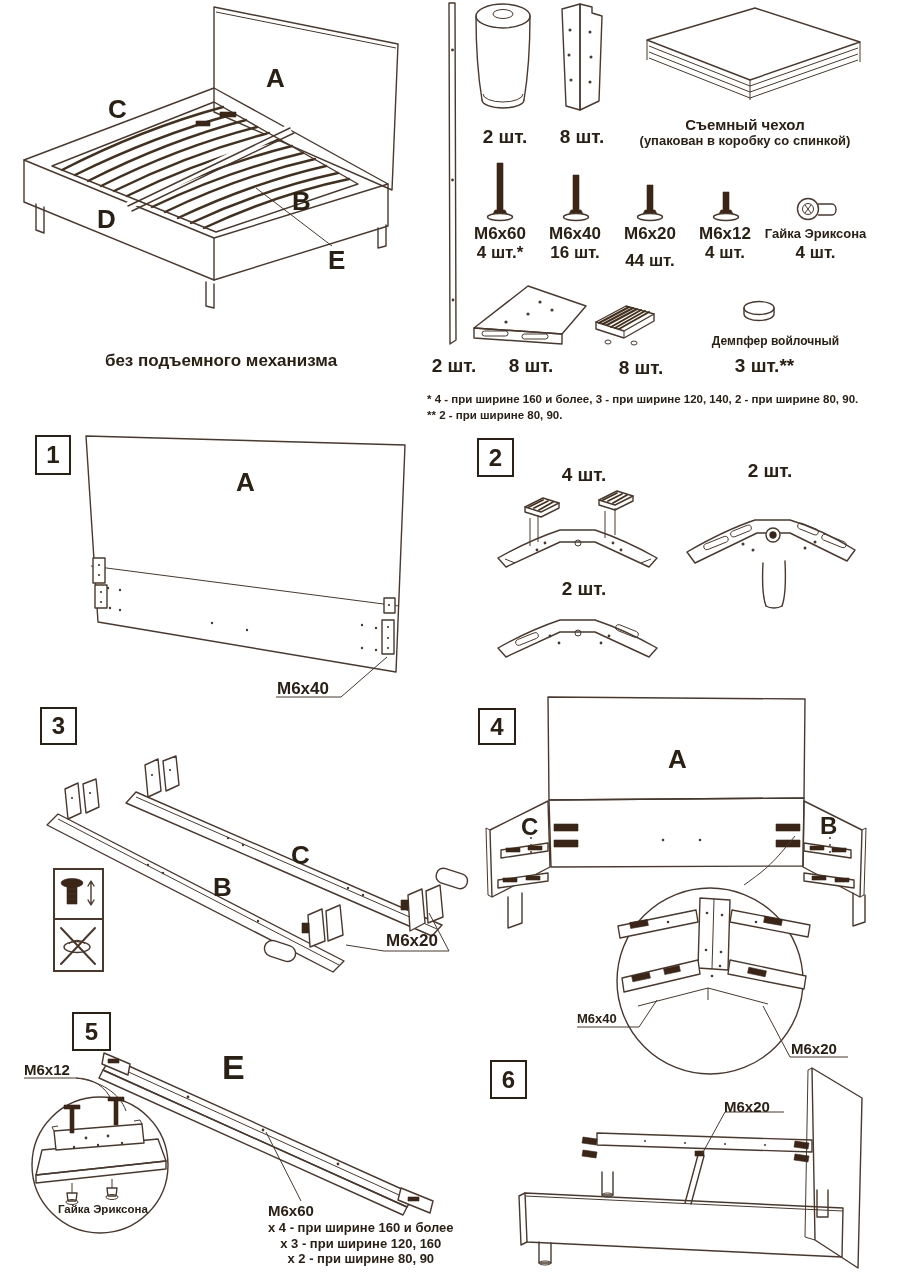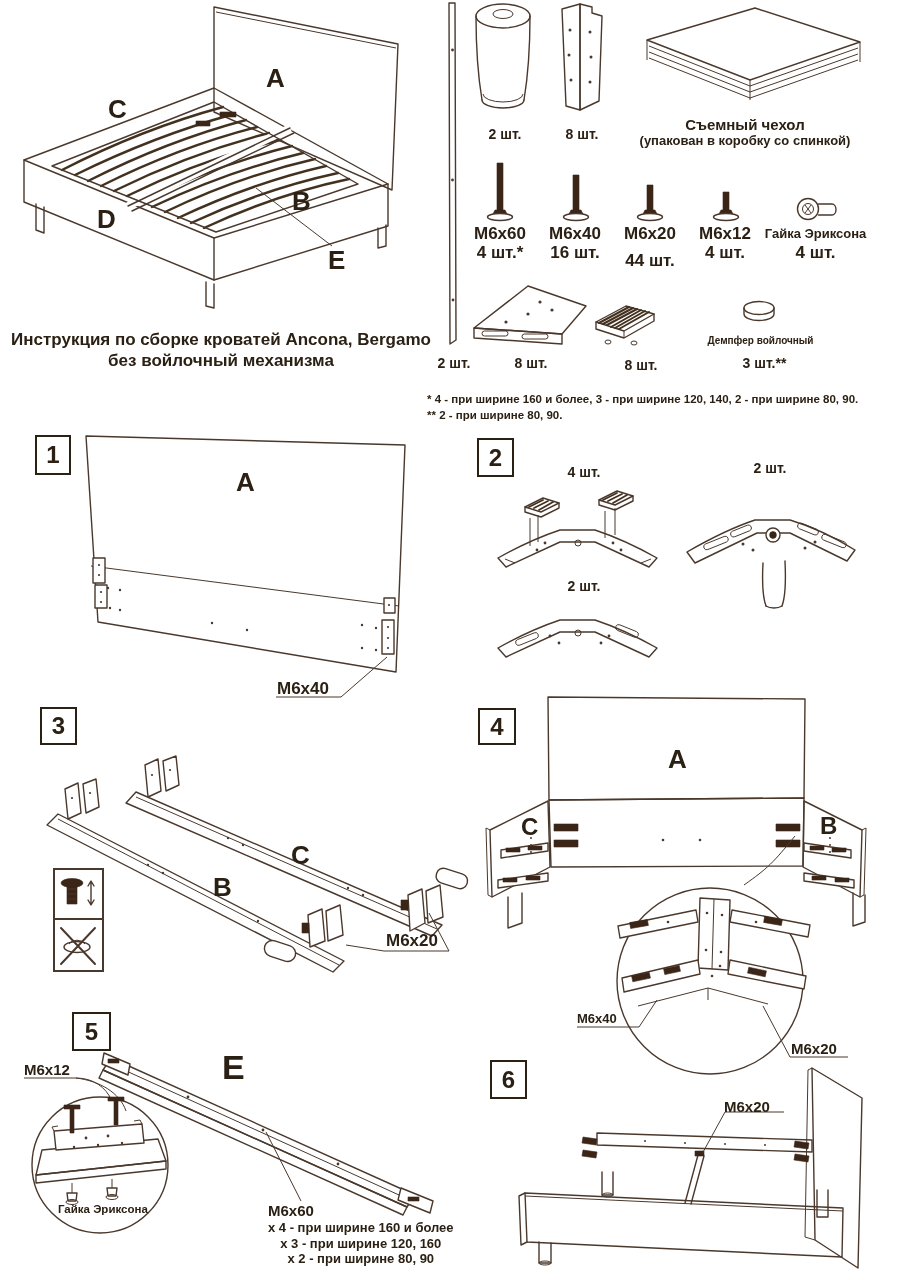--- a/index.html
+++ b/index.html
@@ -9,22 +9,22 @@
   svg *{vector-effect:non-scaling-stroke;}
   .ln{fill:none;stroke:#4a382c;stroke-width:1.4;stroke-linejoin:round;stroke-linecap:round;}
   .ln2{fill:none;stroke:#4a382c;stroke-width:1;stroke-linejoin:round;}
   .wh{fill:#ffffff;stroke:#4a382c;stroke-width:1.4;stroke-linejoin:round;}
   .dk{fill:#3b2517;stroke:#3b2517;stroke-width:0.6;}
   .slat{fill:none;stroke:#43311f;stroke-width:2.4;stroke-linecap:round;}
   .dot{fill:#4a382c;stroke:none;}
   .cas{fill:none;stroke:#ffffff;stroke-width:8;}
   .lbl{position:absolute;font-weight:bold;color:#2b2014;white-space:nowrap;line-height:1.15;}
   .ctr{text-align:center;white-space:nowrap;}
-  .f11{font-size:11.5px;} .f12{font-size:11.5px;} .f13{font-size:13px;} .f14{font-size:10px;}
-  .f15{font-size:15px;} .f17{font-size:17px;} .f19{font-size:14px;} .f24{font-size:24px;}
+  .f11{font-size:11.5px;} .f12{font-size:11.5px;} .f13{font-size:13px;} .f14{font-size:12px;margin-left:15px;}
+  .f15{font-size:15px;} .f17{font-size:17px;} .f19{font-size:19px;} .f24{font-size:24px;}
   .f26{font-size:26px;} .f34{font-size:34px;}
   .numbox{position:absolute;border:2.5px solid #2b2014;background:#fff;display:flex;
           align-items:center;justify-content:center;font-weight:bold;font-size:24px;color:#2b2014;}
   .iconbox{position:absolute;border:2px solid #4a382c;background:#fff;}
   .notes div{font-size:13px;font-weight:bold;line-height:15.5px;white-space:nowrap;text-align:center;}
 </style>
 </head>
 <body>
 
 <div class="page">
@@ -57,22 +57,21 @@
     <path class="ln" d="M206,282 L206,306 L214,308 L214,284"></path>
     <path class="ln" d="M378,228 L378,248 L386,246 L386,225"></path>
     <path class="ln2" d="M332,246 L256,188"></path>
   </svg>
   <span class="lbl f26" style="left:266px;top:64px">A</span>
   <span class="lbl f26" style="left:108px;top:95px">C</span>
   <span class="lbl f26" style="left:292px;top:187px">B</span>
   <span class="lbl f26" style="left:97px;top:205px">D</span>
   <span class="lbl f26" style="left:328px;top:246px">E</span>
 
-  <div class="lbl f17 ctr" style="left:0;top:330px;width:442px">Инструкция по сборке кроватей Ancona, Bergamo</div>
-  <div class="lbl f17 ctr" style="left:0;top:351px;width:442px">без войлочный механизма</div>
+  <div class="lbl f17 ctr" style="left:0;top:351px;width:442px">без подъемного механизма</div>
 
   <svg style="left:444px;top:0" width="16" height="350" viewBox="0 0 16 350">
     <path class="ln" d="M5,3 L11,3 L12,340 L6,344 Z"></path>
     <circle class="dot" cx="8.5" cy="50" r="1.4"></circle>
       <circle class="dot" cx="8.5" cy="180" r="1.4"></circle>
       <circle class="dot" cx="9" cy="300" r="1.4"></circle>
   </svg>
   <svg style="left:470px;top:0" width="66" height="122" viewBox="0 0 66 122">
     <ellipse class="ln" cx="33" cy="16" rx="27" ry="12"></ellipse>
     <ellipse class="ln2" cx="33" cy="14" rx="10" ry="4.5"></ellipse>

